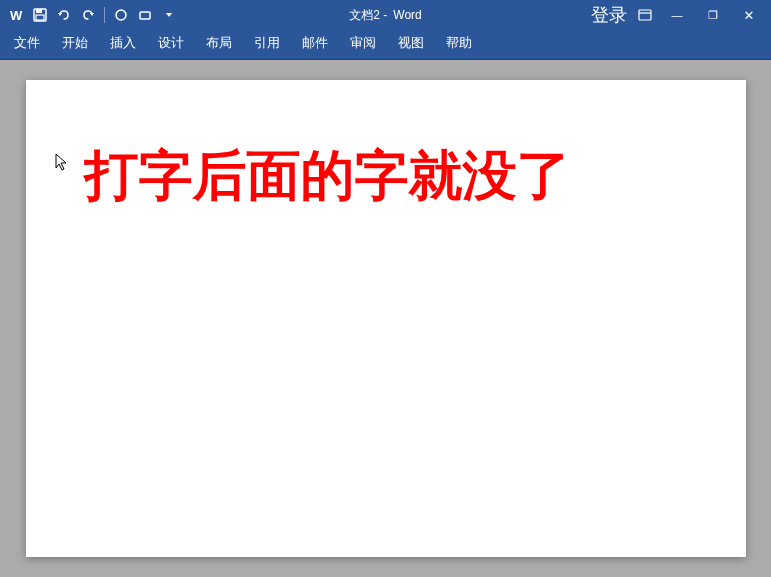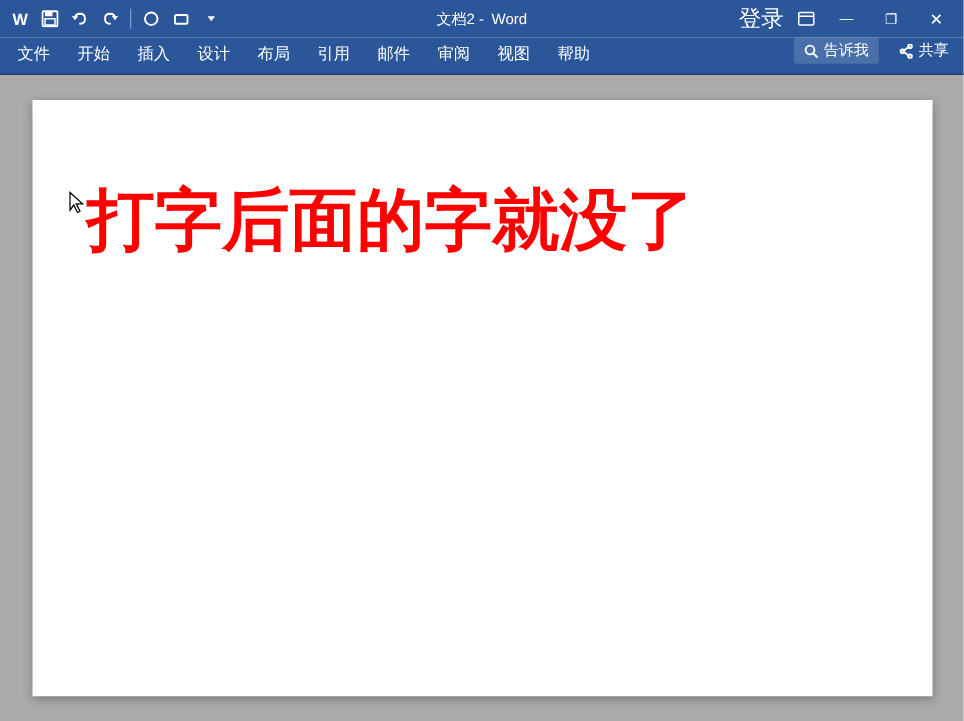--- a/index.html
+++ b/index.html
@@ -125,21 +125,21 @@
       display: flex;
       justify-content: center;
       padding: 20px;
       overflow: hidden;
     }
     .doc-page {
       width: 720px;
       height: 100%;
       background: white;
       box-shadow: 0 2px 8px rgba(0,0,0,0.3);
-      padding: 40px 44px;
+      padding: 40px 59px;
       position: relative;
     }
     .doc-content {
       font-size: 54px;
       font-weight: bold;
       color: #ff0000;
       font-family: 'Microsoft YaHei', SimHei, sans-serif;
       white-space: nowrap;
       margin-top: 20px;
     }
@@ -230,39 +230,20 @@
   <div class="menu-item">文件</div>
   <div class="menu-item">开始</div>
   <div class="menu-item">插入</div>
   <div class="menu-item">设计</div>
   <div class="menu-item">布局</div>
   <div class="menu-item">引用</div>
   <div class="menu-item">邮件</div>
   <div class="menu-item">审阅</div>
   <div class="menu-item">视图</div>
   <div class="menu-item">帮助</div>
-  <div class="menu-right">
-    <div class="search-box">
-      <svg width="12" height="12" viewBox="0 0 12 12" fill="none" stroke="white" stroke-width="1.5">
-        <circle cx="5" cy="5" r="3.5"></circle>
-        <line x1="8" y1="8" x2="11" y2="11"></line>
-      </svg>
-      <span>告诉我</span>
-    </div>
-    <div class="share-btn">
-      <svg width="12" height="12" viewBox="0 0 12 12" fill="none" stroke="white" stroke-width="1.5">
-        <circle cx="9" cy="2" r="1.5"></circle>
-        <circle cx="9" cy="10" r="1.5"></circle>
-        <circle cx="3" cy="6" r="1.5"></circle>
-        <line x1="3" y1="6" x2="9" y2="2"></line>
-        <line x1="3" y1="6" x2="9" y2="10"></line>
-      </svg>
-      <span>共享</span>
-    </div>
-  </div>
 </div>
 
 <div class="doc-area">
   <div class="doc-page">
 
     <svg style="position:absolute; left:28px; top:72px; pointer-events:none;" width="16" height="20" viewBox="0 0 16 20">
       <polygon points="2,2 2,16 5,12 8,18 10,17 7,11 12,11" fill="white" stroke="black" stroke-width="1"></polygon>
     </svg>
     <div class="doc-content">打字后面的字就没了</div>
   </div>

